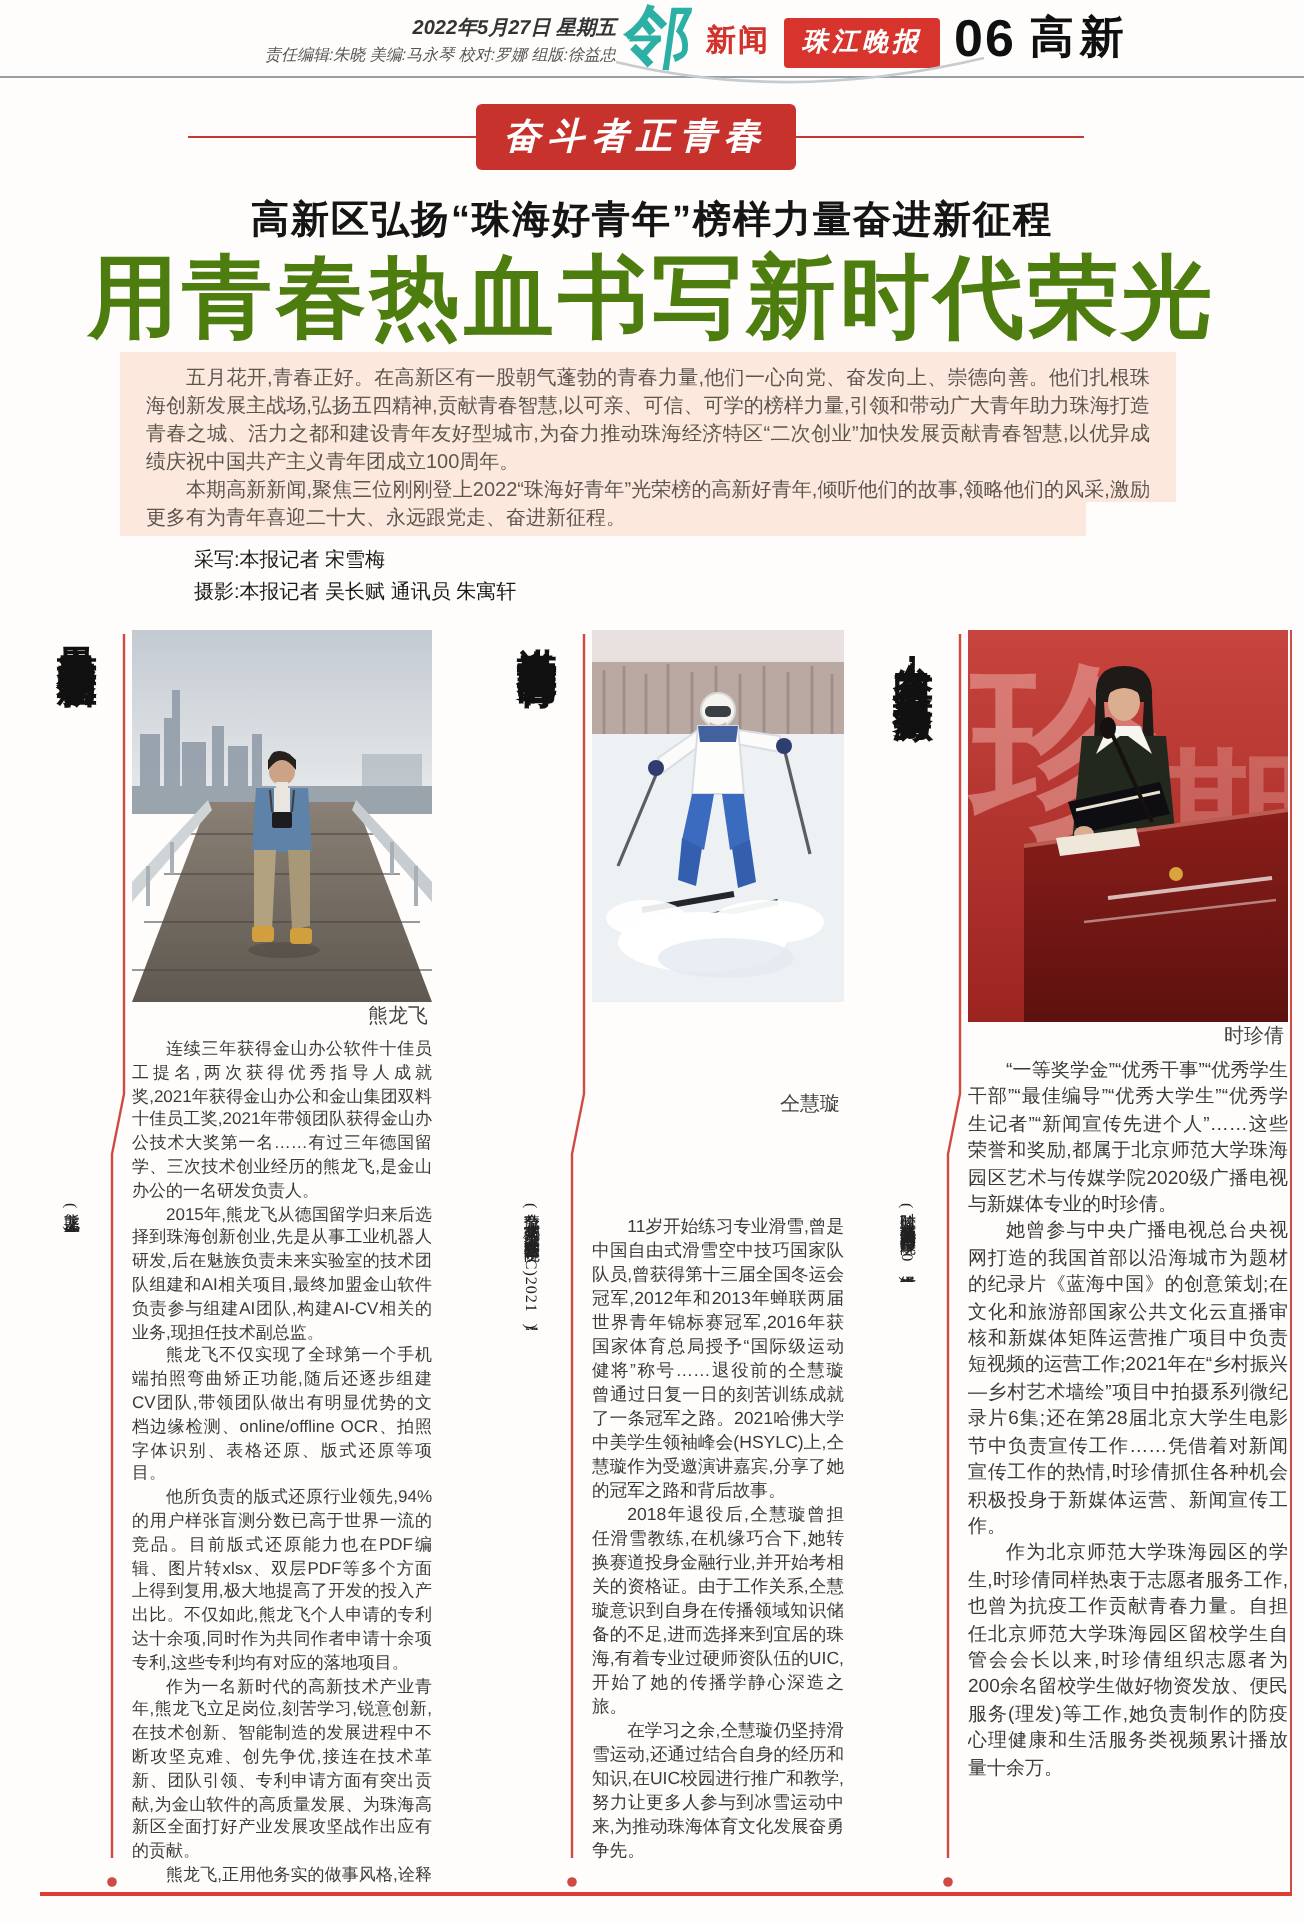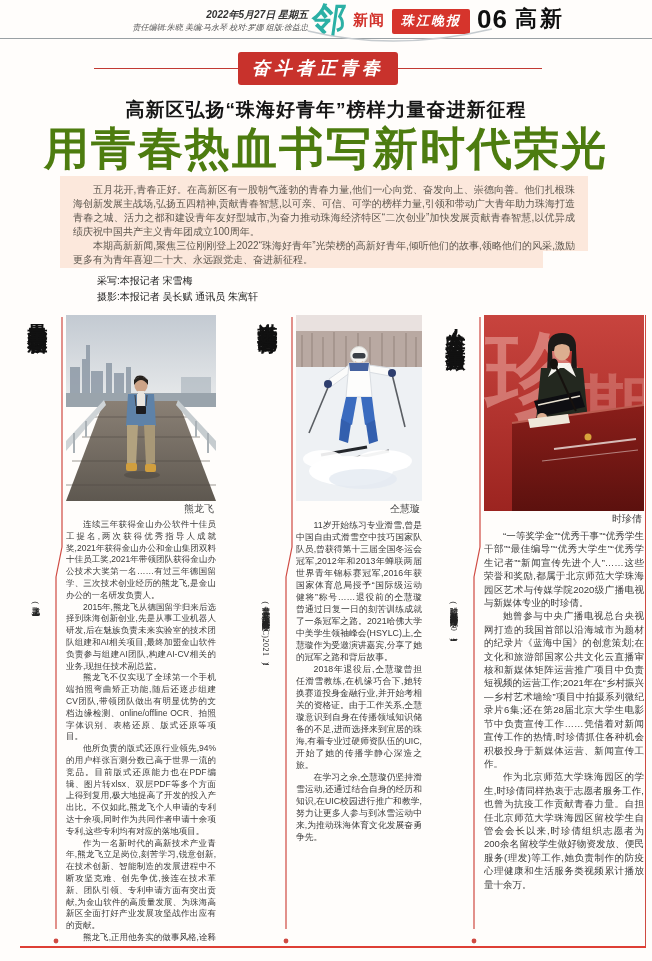--- a/index.html
+++ b/index.html
@@ -46,21 +46,21 @@
   .col-3{left:438px;width:210px;}
   .rail{position:absolute;left:0;top:0;width:34px;height:633px;}
   .v-headline{position:absolute;left:3px;top:3px;writing-mode:vertical-rl;text-orientation:upright;
     font-size:20px;line-height:30px;font-weight:900;color:#111;letter-spacing:-1px;}
   .v-name{position:absolute;left:9px;top:285px;writing-mode:vertical-rl;text-orientation:mixed;
     font-size:8px;letter-spacing:.5px;color:#222;max-height:345px;overflow:hidden;
     font-family:"Liberation Serif",serif;}
   .col-line{position:absolute;left:33px;top:0;}
   .col-content{position:absolute;left:46px;top:0;bottom:4px;display:flex;flex-direction:column;overflow:hidden;}
   .col-1 .col-content{width:150px;}
-  .col-2 .col-content{width:126px;}
+  .col-2 .col-content{width:126px;gap:44px;}
   .col-3 .col-content{width:160px;}
   .photo{display:block;flex:none;}
   .caption{flex:none;text-align:right;font-size:10px;color:#444;margin:3px 2px 5px 0;line-height:10px;}
   .col-body{flex:1 1 auto;overflow:hidden;}
   .col-body p{margin:0;text-align:justify;text-indent:2em;color:#3a3a3a;}
   .col-1 .col-body p{font-size:8.5px;line-height:11.8px;}
   .col-2 .col-body p{font-size:8.8px;line-height:12px;}
   .col-3 .col-body p{font-size:9.5px;line-height:13.4px;}
   
   .right-rule{position:absolute;left:645px;top:315px;width:1px;height:633px;background:#cf4a42;}

